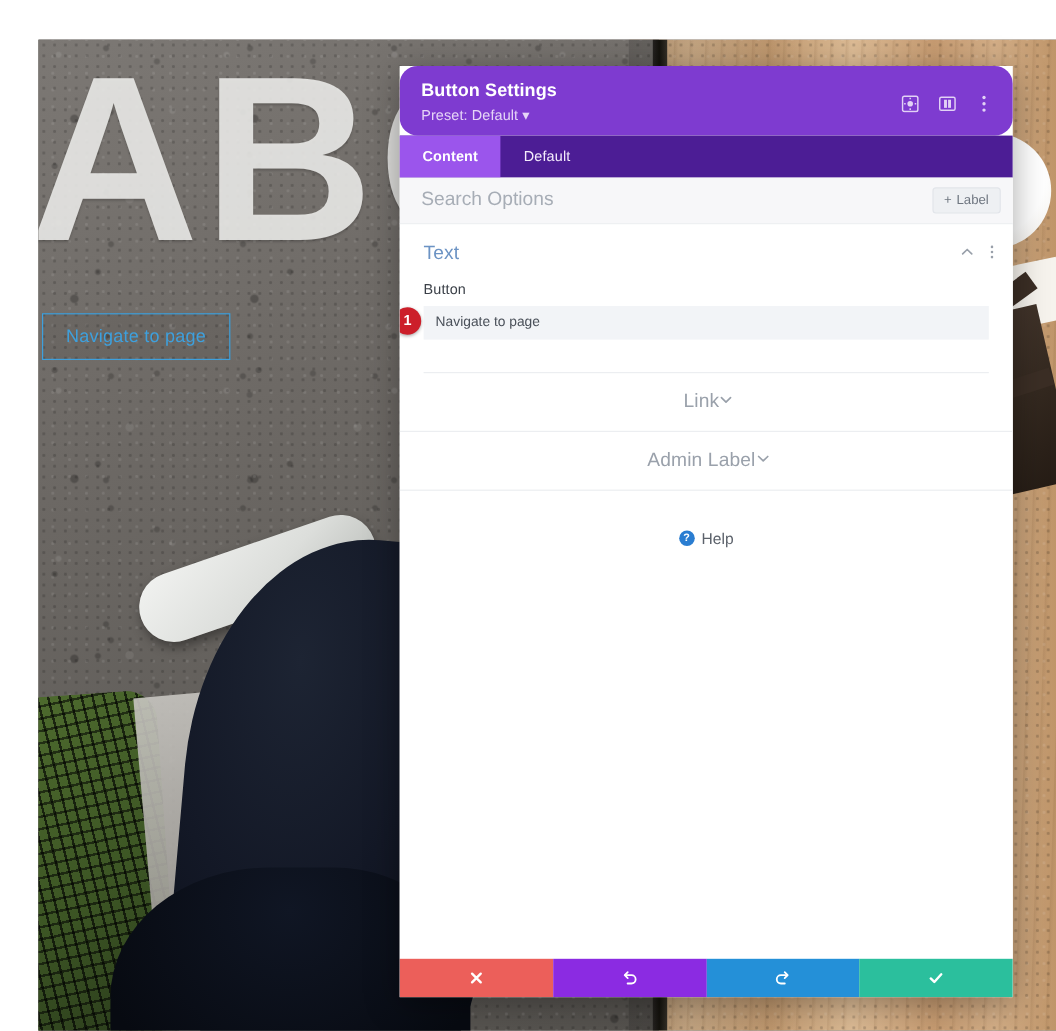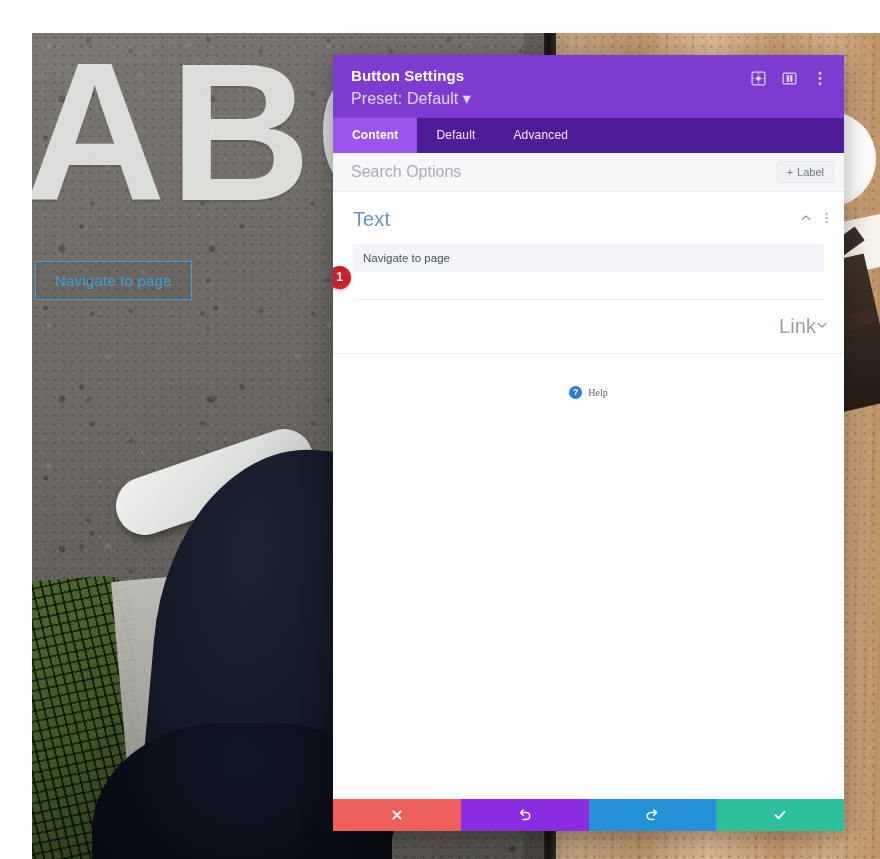--- a/index.html
+++ b/index.html
@@ -221,34 +221,35 @@
     box-shadow: 0 6px 26px rgba(0,0,0,.34);
     display: flex;
     flex-direction: column;
     overflow: hidden;
   }
 
   .modal-header {
     background: #7e3bd0;
     padding: 12px 16px 10px 18px;
     display: flex;
-    align-items: flex-start;
+    align-items: center;
     justify-content: space-between;
     flex: 0 0 auto;
+    border-radius: 15px;
   }
   .modal-title {
     color: #ffffff;
     font-size: 15px;
     font-weight: 700;
     line-height: 1.25;
     letter-spacing: .1px;
   }
   .modal-preset {
     color: #e6d5f7;
-    font-size: 16px;
+    font-size: 12px;
     margin-top: 3px;
     letter-spacing: .1px;
   }
   .header-actions {
     display: flex;
     align-items: center;
     gap: 15px;
     padding-top: 3px;
   }
   .hdr-icon {
@@ -317,21 +318,21 @@
     background: #ffffff;
   }
 
   .section-head {
     display: flex;
     align-items: center;
     justify-content: space-between;
     padding: 16px 16px 13px 20px;
   }
   .section-title {
-    font-size: 20px;
+    font-size: 16px;
     color: #6c93c4;
     font-weight: 400;
     letter-spacing: .1px;
   }
   .section-title.muted { color: #9aa1ab; }
   .section-head-icons {
     display: flex;
     align-items: center;
     gap: 13px;
     color: #99a0aa;
@@ -373,21 +374,21 @@
   }
 
   .section-divider {
     border-top: 1px solid #eceef1;
     margin-top: 27px;
   }
 
   .collapsed-row {
     display: flex;
     align-items: center;
-    justify-content: flex-end;
+    justify-content: center;
     padding: 15px 16px 15px 20px;
     border-bottom: 1px solid #eceef1;
   }
 
   .help-row {
     display: flex;
     align-items: center;
     justify-content: center;
     gap: 6px;
     padding-top: 32px;
@@ -395,21 +396,21 @@
   .help-icon {
     width: 13px; height: 13px;
     border-radius: 50%;
     background: #2a7dd1;
     color: #ffffff;
     font-size: 9px;
     font-weight: 700;
     display: flex; align-items: center; justify-content: center;
     line-height: 1;
   }
-  .help-text { font-size: 10px; color: #5c626b; font-family: Liberation Serif, serif; }
+  .help-text { font-size: 13px; color: #5c626b; }
 
   
   .modal-footer {
     display: flex;
     flex: 0 0 auto;
     height: 32px;
   }
   .foot-btn {
     flex: 1;
     display: flex;
@@ -482,21 +483,20 @@
             <circle cx="2" cy="8" r="1.5"></circle>
             <circle cx="2" cy="13.6" r="1.5"></circle>
           </svg>
         </span>
       </div>
     </div>
 
     <div class="tabs">
       <div class="tab active">Content</div>
       <div class="tab">Default</div>
-      <div class="tab">Advanced</div>
     </div>
 
     <div class="search-row">
       <input class="search-input" type="text" placeholder="Search Options" style="">
       <span class="filter-btn">
         <span>+</span>
         <span>Label</span>
       </span>
     </div>
 
@@ -515,33 +515,42 @@
               <circle cx="2" cy="2" r="1.3"></circle>
                 <circle cx="2" cy="7" r="1.3"></circle>
                 <circle cx="2" cy="12" r="1.3"></circle>
             </svg>
           </span>
         </span>
       </div>
 
       <div class="field-block">
         <div class="step-badge">1</div>
+        <div class="field-label">Button</div>
         <input class="field-input" type="text" value="Navigate to page" style="">
         <div class="section-divider"></div>
       </div>
 
       <div class="collapsed-row">
         <span class="section-title muted">Link</span>
         <span style="color:#99a0aa">
           <svg width="12" height="12" viewBox="0 0 12 12" fill="none" stroke="currentColor" stroke-width="1.4" stroke-linecap="round" stroke-linejoin="round">
             <path d="M2.2 4.4 6 8.1l3.8-3.7"></path>
           </svg>
         </span>
       </div>
 
+      <div class="collapsed-row">
+        <span class="section-title muted">Admin Label</span>
+        <span style="color:#99a0aa">
+          <svg width="12" height="12" viewBox="0 0 12 12" fill="none" stroke="currentColor" stroke-width="1.4" stroke-linecap="round" stroke-linejoin="round">
+            <path d="M2.2 4.4 6 8.1l3.8-3.7"></path>
+          </svg>
+        </span>
+      </div>
 
       <div class="help-row">
         <span class="help-icon">?</span>
         <span class="help-text">Help</span>
       </div>
 
     </div>
 
     <div class="modal-footer">
       <div class="foot-btn foot-cancel">

